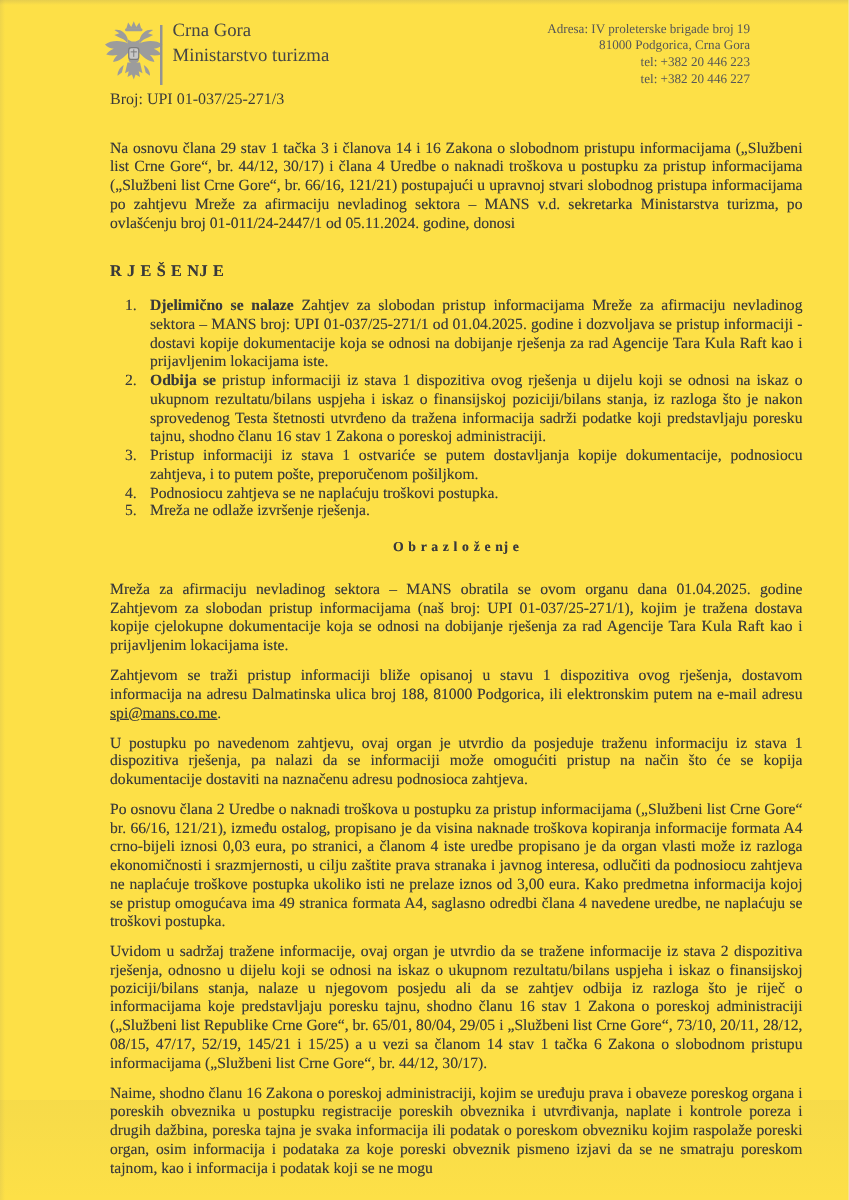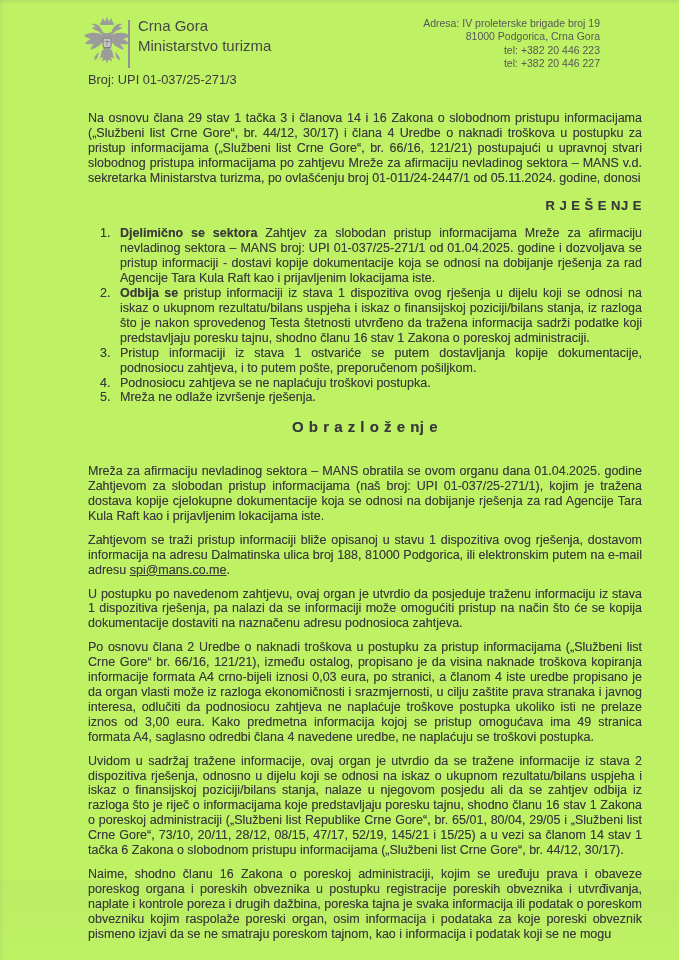--- a/index.html
+++ b/index.html
@@ -1,19 +1,19 @@
 <!DOCTYPE html>
 <html><head>
 <meta charset="utf-8">
 <style>
   html,body{margin:0;padding:0;background:#e9e9e7;}
   .page{
     position:relative;width:679px;height:960px;margin:0 auto;
-    background:#bef264;overflow:hidden;
-    font-family:Liberation Sans, sans-serif;
+    background:#fde047;overflow:hidden;
+    font-family:Liberation Serif, serif;
     color:#3a3a3a;
   }
   .scan-edge-top{position:absolute;top:0;left:0;width:100%;height:4px;
     background:linear-gradient(180deg,rgba(110,110,110,.16),rgba(110,110,110,0));}
   .scan-edge-left{position:absolute;top:0;left:0;width:4px;height:100%;
     background:linear-gradient(90deg,rgba(110,110,110,.10),rgba(110,110,110,0));}
   .scan-noise{position:absolute;left:0;right:0;top:880px;height:80px;
     background:linear-gradient(180deg,rgba(120,120,120,.05),rgba(120,120,120,0));}
 
   
@@ -25,22 +25,22 @@
 
   .ref{position:absolute;left:88px;top:72px;font-size:12.8px;line-height:15.2px;color:#3a3a3a;}
 
   
   .content{
     position:absolute;left:88px;top:111px;width:554px;
     font-size:12.5px;line-height:14.9px;text-align:justify;
     text-shadow:0 0 .35px rgba(70,70,70,.55);
   }
   .content p{margin:0 0 9px;}
-  .doc-title{text-align:right;font-weight:bold;font-size:13px;margin:13px 0 13px;letter-spacing:.5px;}
-  .section-title{text-align:center;font-weight:bold;font-size:15px;margin:15px 0 29px;letter-spacing:.5px;}
+  .doc-title{text-align:left;font-weight:bold;font-size:13px;margin:24px 0 13px;letter-spacing:.5px;}
+  .section-title{text-align:center;font-weight:bold;font-size:11px;margin:15px 0 18px;letter-spacing:.5px;}
   .decision-list{margin:0;padding:0;list-style:none;}
   .decision-list li{display:flex;margin:0;}
   .li-num{flex:0 0 20px;margin-left:12px;}
   .li-body{flex:1;text-align:justify;}
   .li-body b{font-weight:bold;}
   .email{text-decoration:underline;}
 </style>
 </head>
 <body>
 
@@ -82,21 +82,21 @@
   </div>
 
   <main class="content">
     <p>Na osnovu člana 29 stav 1 tačka 3 i članova 14 i 16 Zakona o slobodnom pristupu informacijama („Službeni list Crne Gore“, br. 44/12, 30/17) i člana 4 Uredbe o naknadi troškova u postupku za pristup informacijama („Službeni list Crne Gore“, br. 66/16, 121/21) postupajući u upravnoj stvari slobodnog pristupa informacijama po zahtjevu Mreže za afirmaciju nevladinog sektora – MANS v.d. sekretarka Ministarstva turizma, po ovlašćenju broj 01-011/24-2447/1 od 05.11.2024. godine, donosi</p>
 
     <h1 class="doc-title">R J E Š E NJ E</h1>
 
     <ol class="decision-list">
       <li>
         <span class="li-num">1.</span>
-        <span class="li-body"><b>Djelimično se sektora</b><span> Zahtjev za slobodan pristup informacijama Mreže za afirmaciju nevladinog sektora – MANS broj: UPI 01-037/25-271/1 od 01.04.2025. godine i dozvoljava se pristup informaciji - dostavi kopije dokumentacije koja se odnosi na dobijanje rješenja za rad Agencije Tara Kula Raft kao i prijavljenim lokacijama iste.</span></span>
+        <span class="li-body"><b>Djelimično se nalaze</b><span> Zahtjev za slobodan pristup informacijama Mreže za afirmaciju nevladinog sektora – MANS broj: UPI 01-037/25-271/1 od 01.04.2025. godine i dozvoljava se pristup informaciji - dostavi kopije dokumentacije koja se odnosi na dobijanje rješenja za rad Agencije Tara Kula Raft kao i prijavljenim lokacijama iste.</span></span>
       </li>
       <li>
         <span class="li-num">2.</span>
         <span class="li-body"><b>Odbija se</b><span> pristup informaciji iz stava 1 dispozitiva ovog rješenja u dijelu koji se odnosi na iskaz o ukupnom rezultatu/bilans uspjeha i iskaz o finansijskoj poziciji/bilans stanja, iz razloga što je nakon sprovedenog Testa štetnosti utvrđeno da tražena informacija sadrži podatke koji predstavljaju poresku tajnu, shodno članu 16 stav 1 Zakona o poreskoj administraciji.</span></span>
       </li>
       <li>
         <span class="li-num">3.</span>
         <span class="li-body"><b></b><span>Pristup informaciji iz stava 1 ostvariće se putem dostavljanja kopije dokumentacije, podnosiocu zahtjeva, i to putem pošte, preporučenom pošiljkom.</span></span>
       </li>
       <li>

